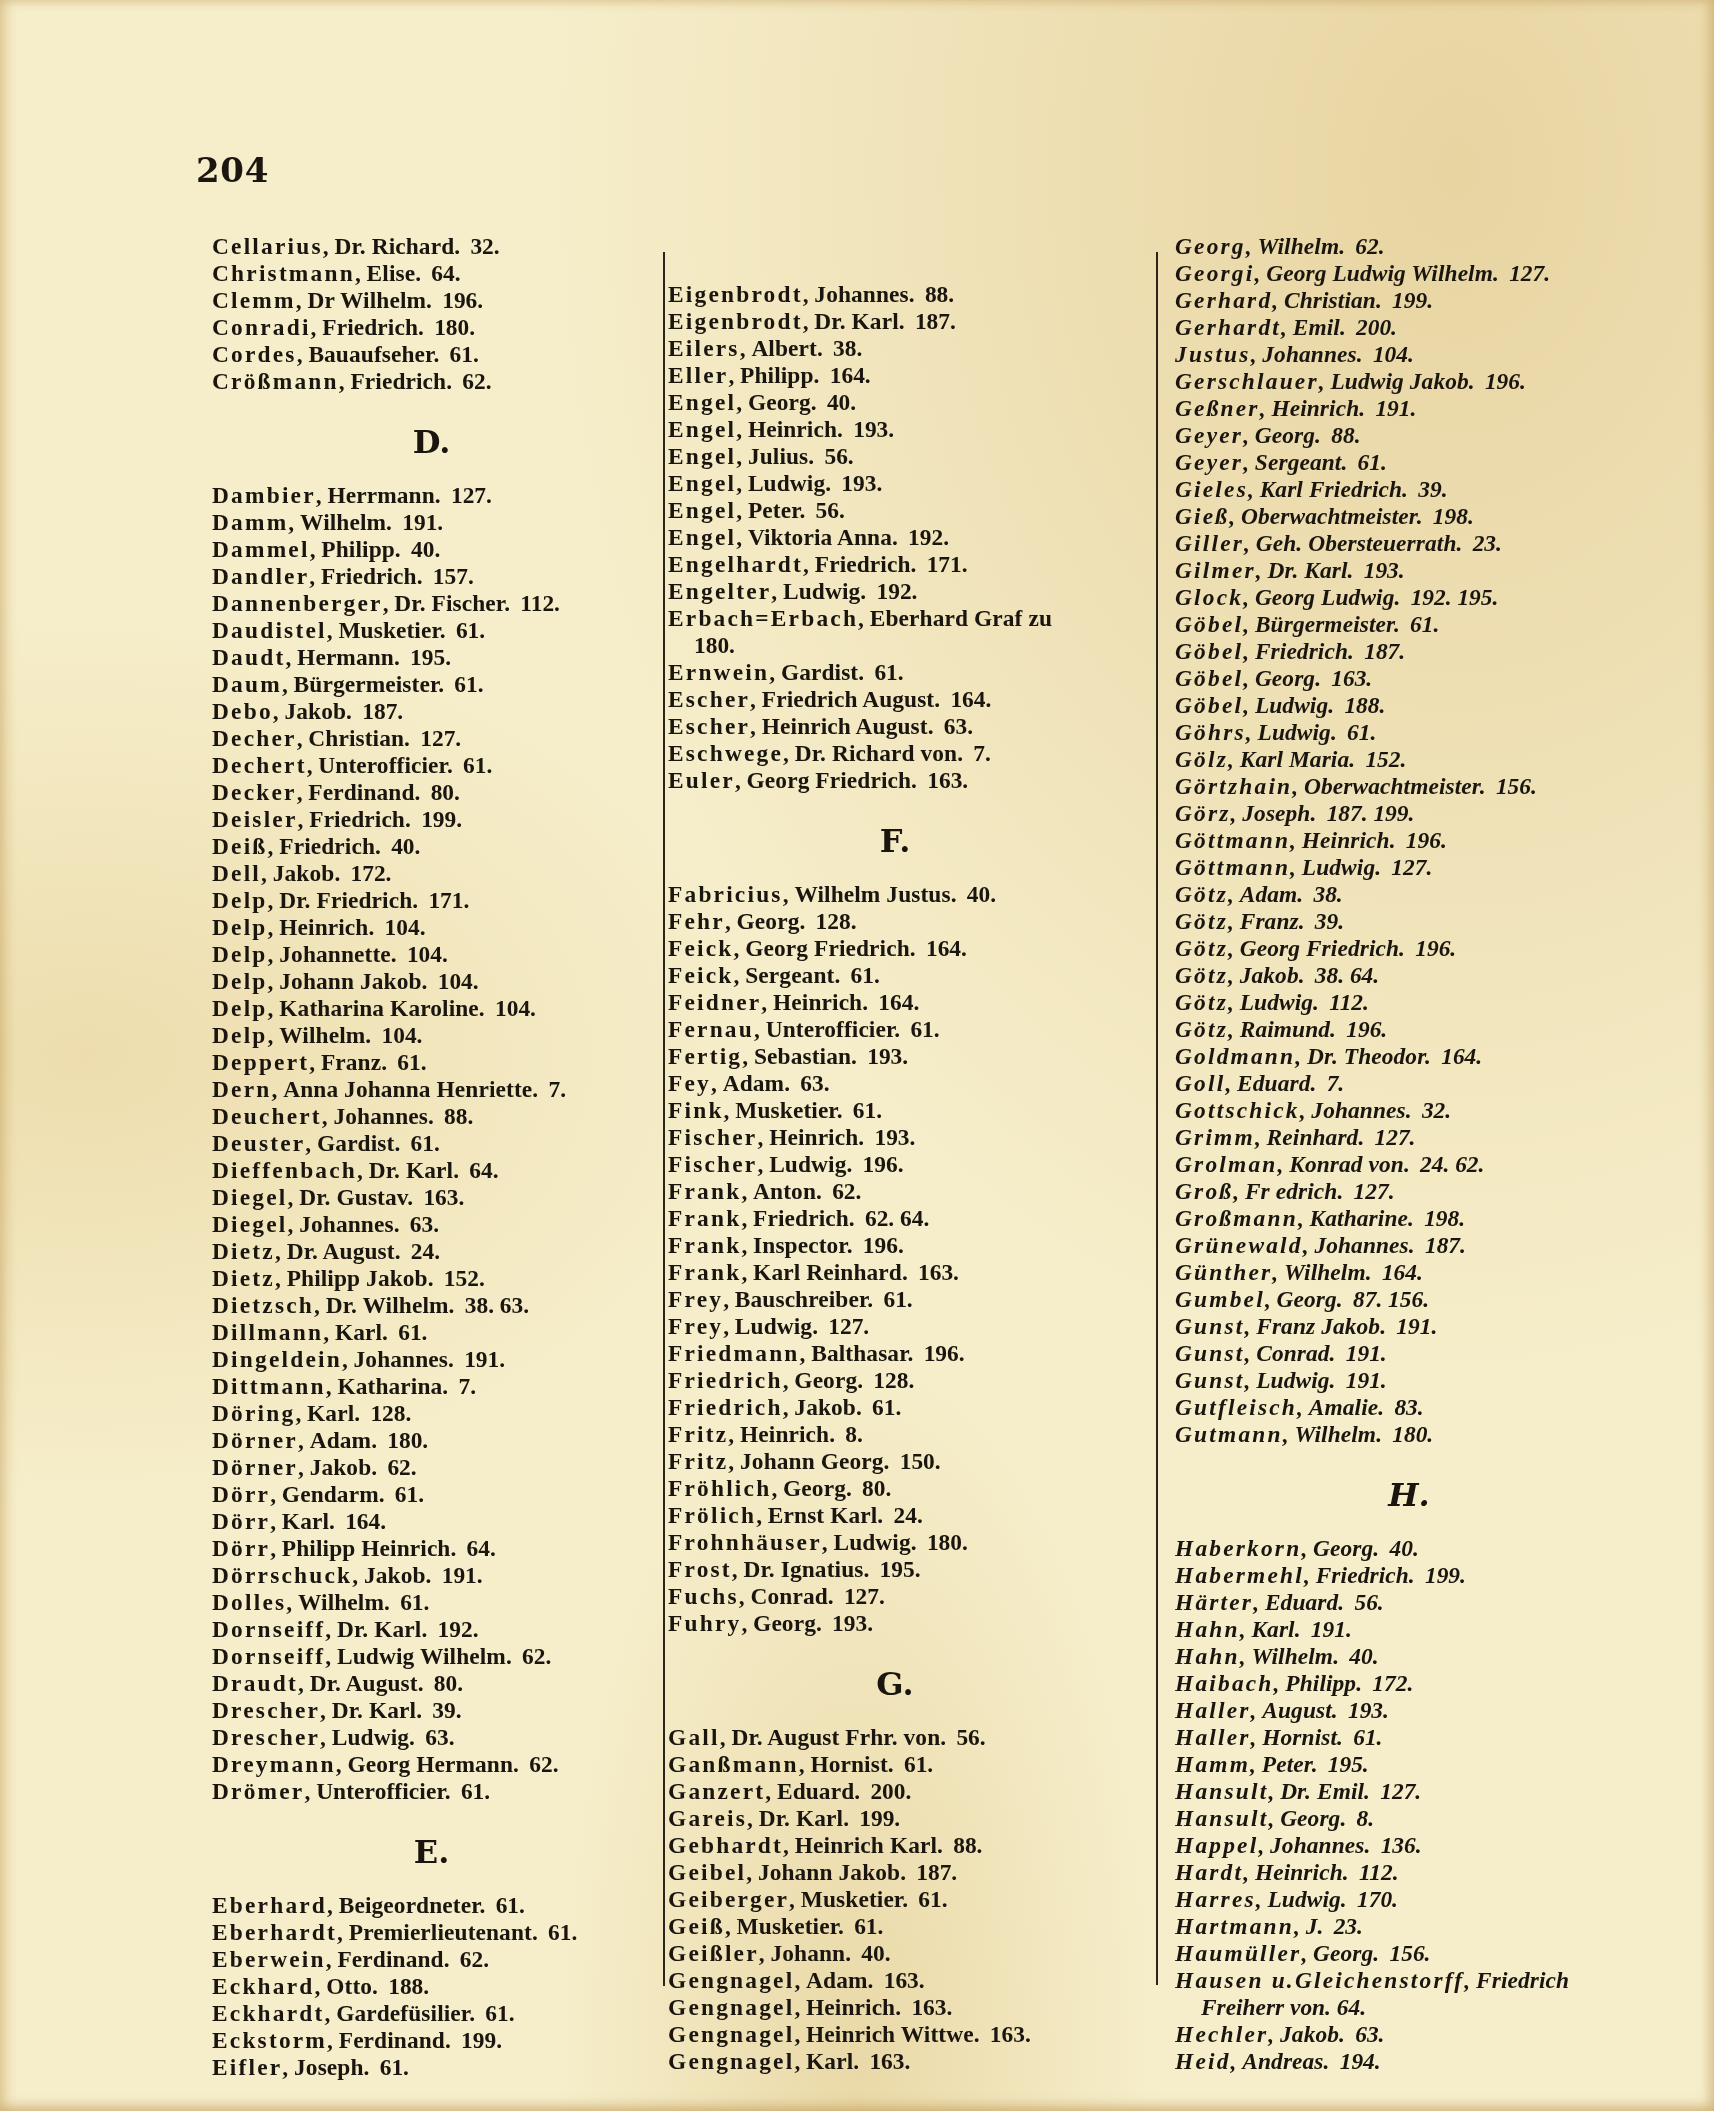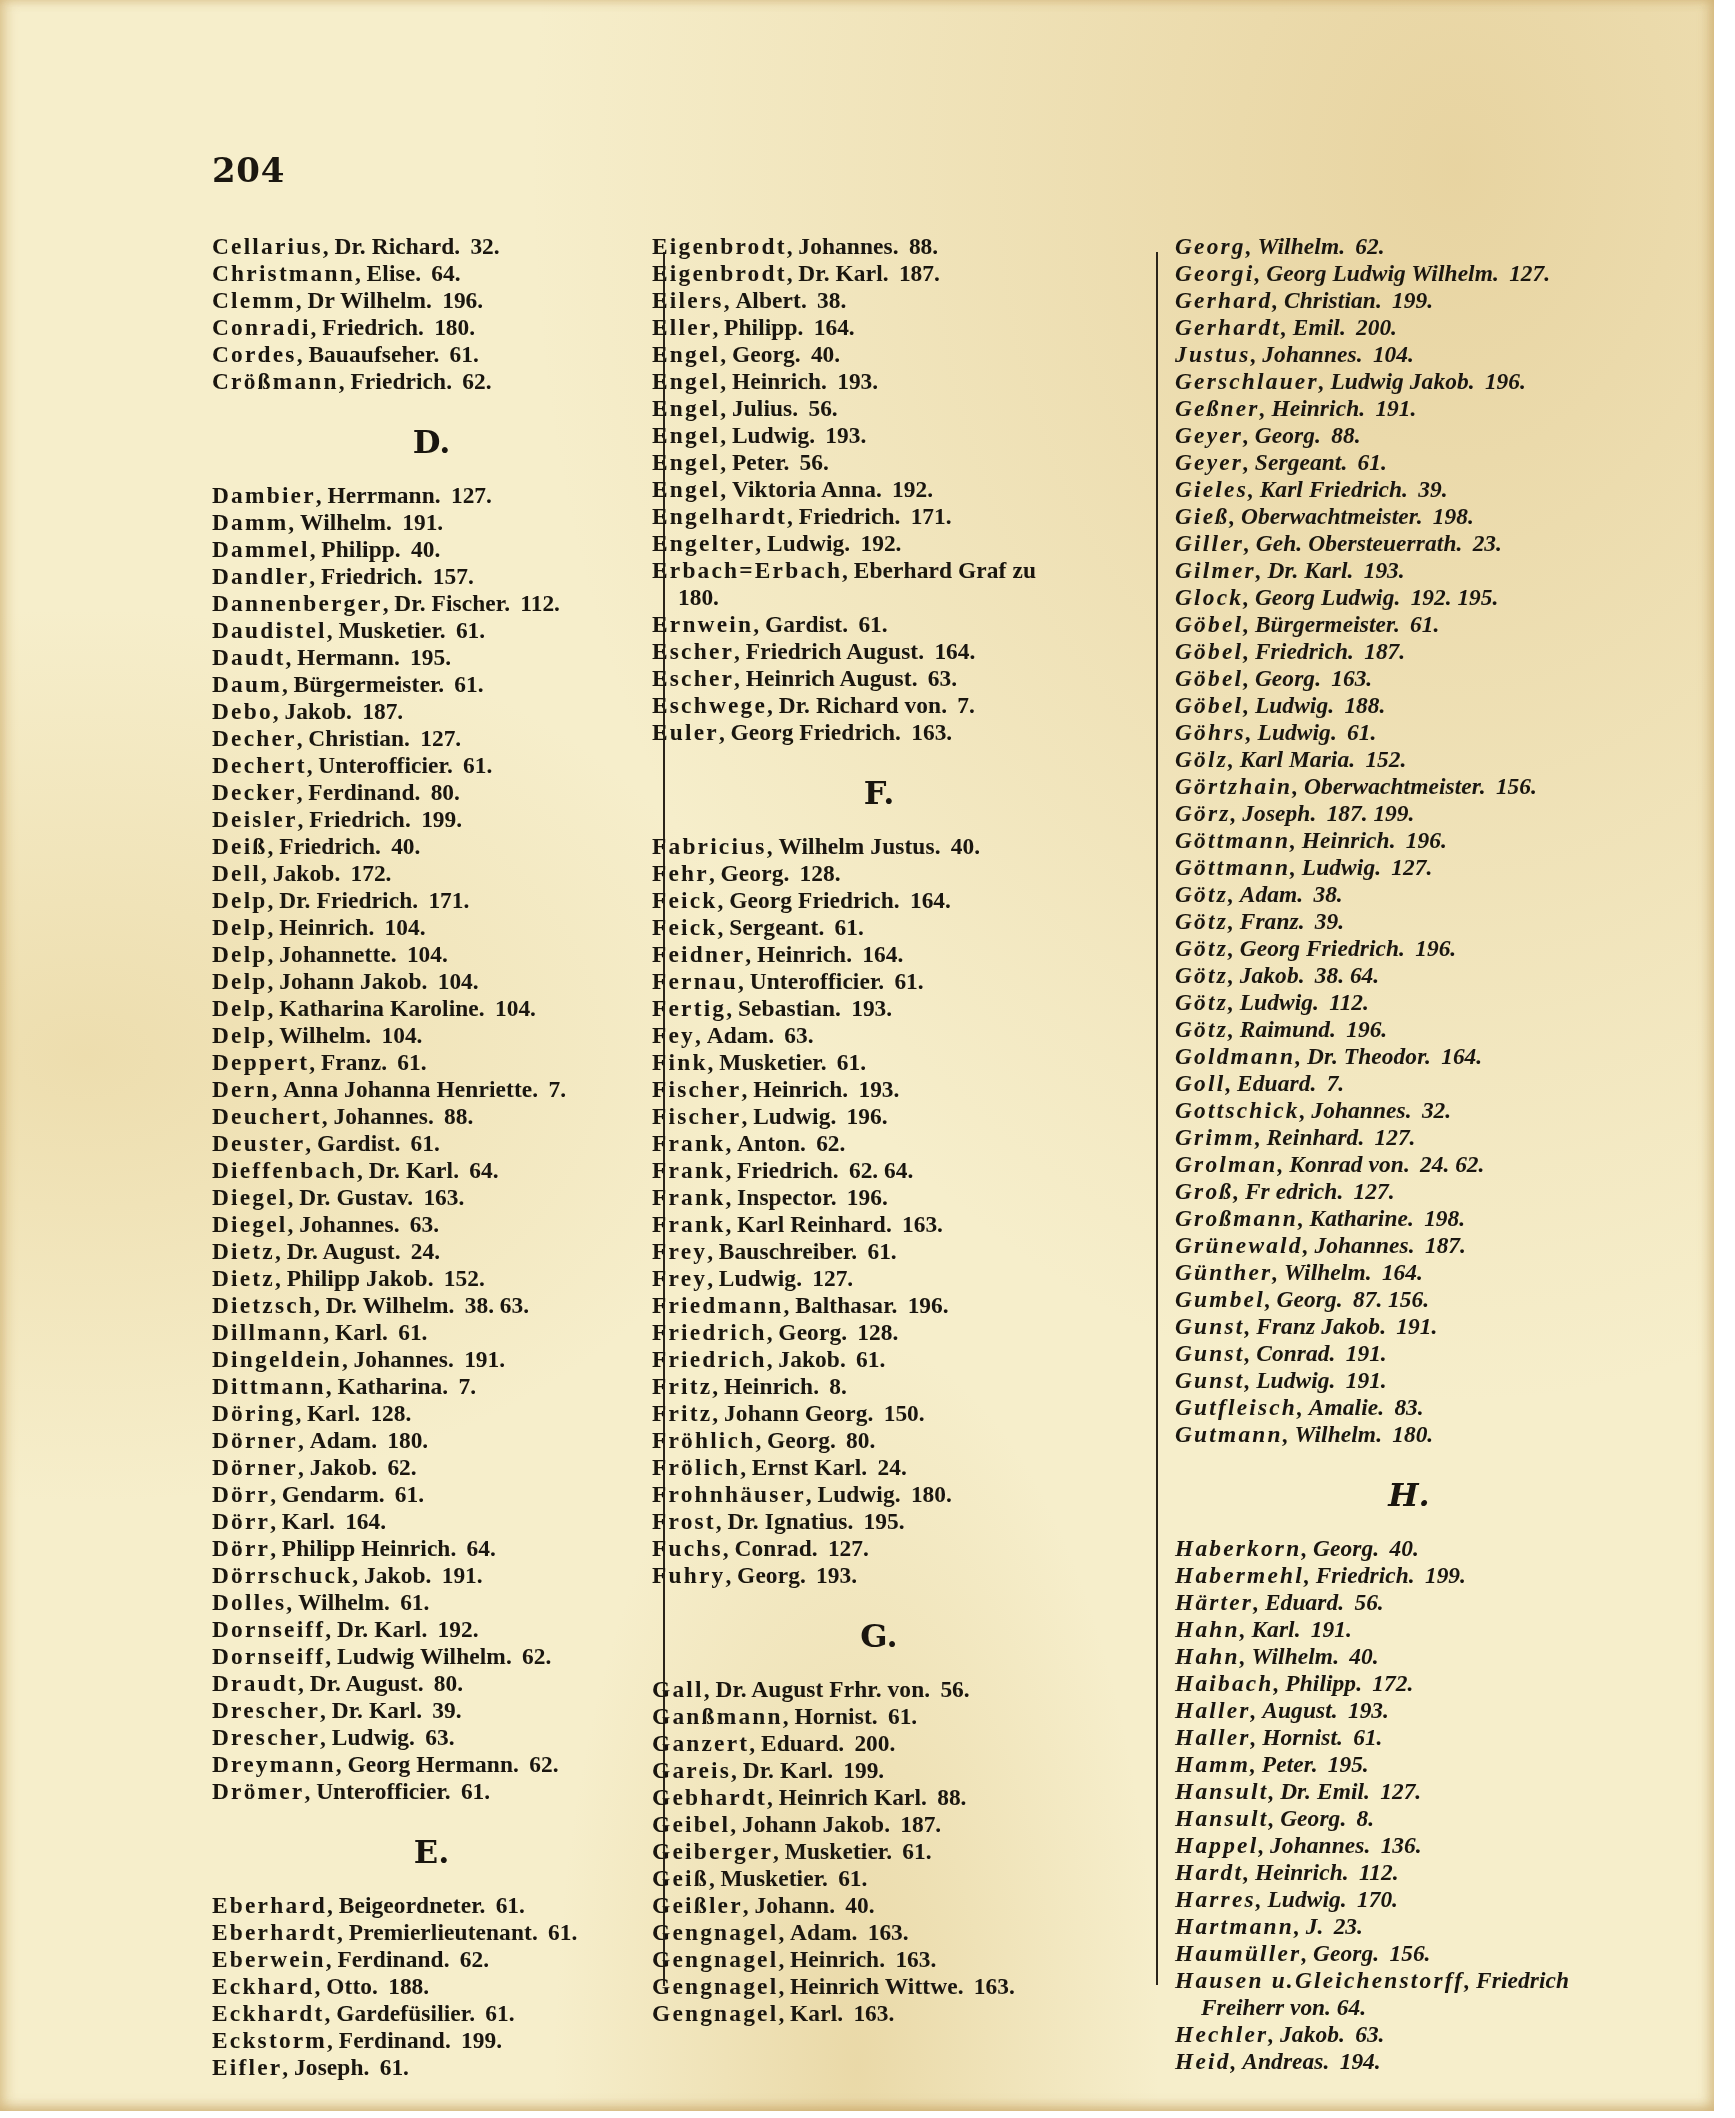--- a/index.html
+++ b/index.html
@@ -10,31 +10,31 @@
   .page {
     position: absolute; left: 0; top: 0; width: 1714px; height: 2111px;
     background:
       radial-gradient(ellipse at 85% 8%, rgba(214,180,110,0.45), rgba(214,180,110,0) 45%),
       radial-gradient(ellipse at 5% 50%, rgba(220,190,120,0.35), rgba(220,190,120,0) 30%),
       radial-gradient(ellipse at 50% 98%, rgba(215,185,115,0.4), rgba(215,185,115,0) 25%),
       #f6eecb;
     box-shadow: inset -5.9px 0 10.2px rgba(190,150,80,0.35), inset 0 -5.9px 10.2px rgba(190,150,80,0.35), inset 7.3px 0 11.7px rgba(200,160,90,0.3);
   }
   .page-number {
-    position: absolute; left: 212px; top: 150px;
+    position: absolute; left: 196px; top: 150px;
     font-family: "DejaVu Serif", serif; font-size: 34px; font-weight: bold; color: #1b1710;
     letter-spacing: 0.7px;
   }
   .column {
     position: absolute; top: 233px;
     font-family: "Liberation Serif", "DejaVu Serif", serif;
     font-size: 23.4px; line-height: 27px; color: #1a160f;
   }
   .col-1 { left: 212px; width: 439px; }
-  .col-2 { left: 652px; width: 454px; }
+  .col-2 { left: 668px; width: 454px; margin-top: 48px; }
   .col-3 { left: 1175px; width: 468px; font-style: italic; }
   .entry { white-space: nowrap; font-weight: bold; }
   .entry .surname { letter-spacing: 2.2px; }
   .entry .given { letter-spacing: 0.1px; }
   .entry .pages { margin-left: 10.2px; }
   .entry.wrap .cont { display: block; padding-left: 26px; }
   .section-letter {
     text-align: center; font-size: 32px; font-weight: bold; line-height: 27px;
     padding: 34px 0 26px 0; font-family: "DejaVu Serif", serif;
   }

